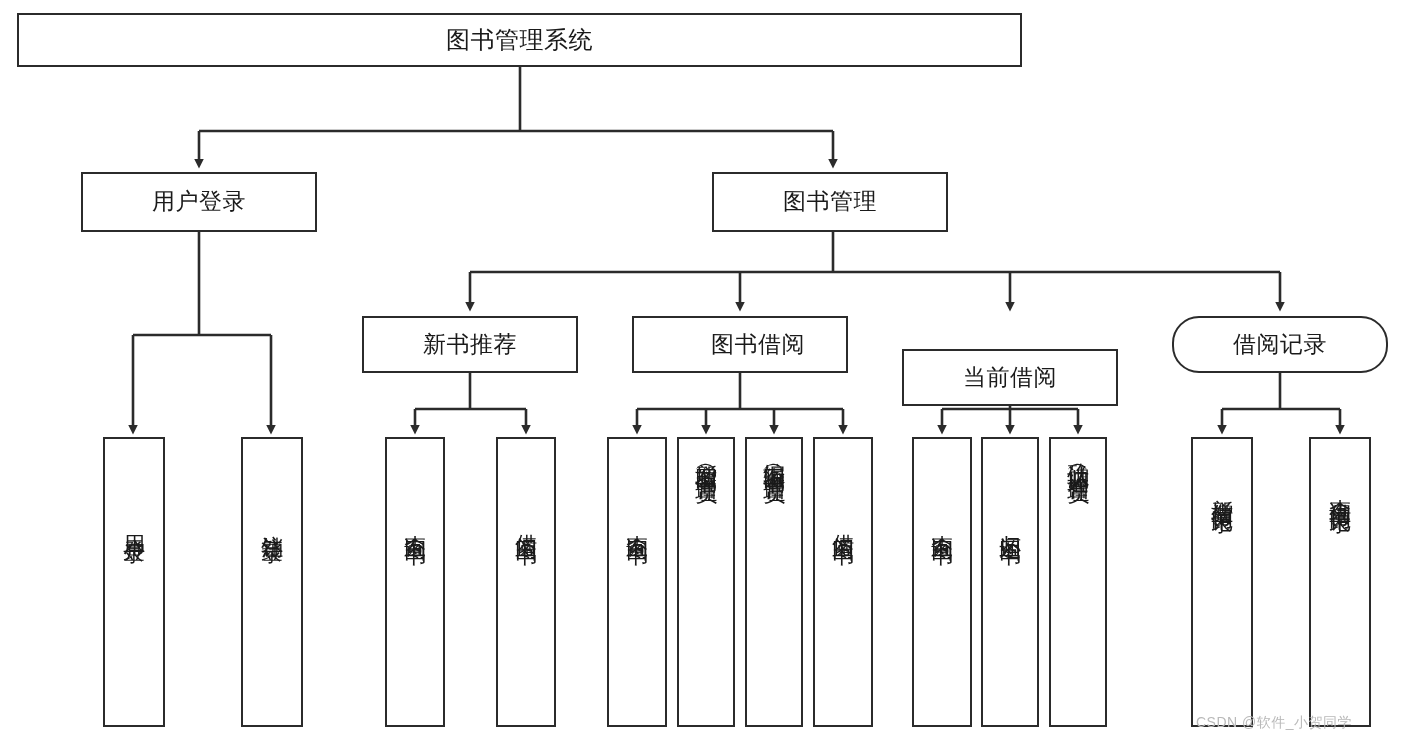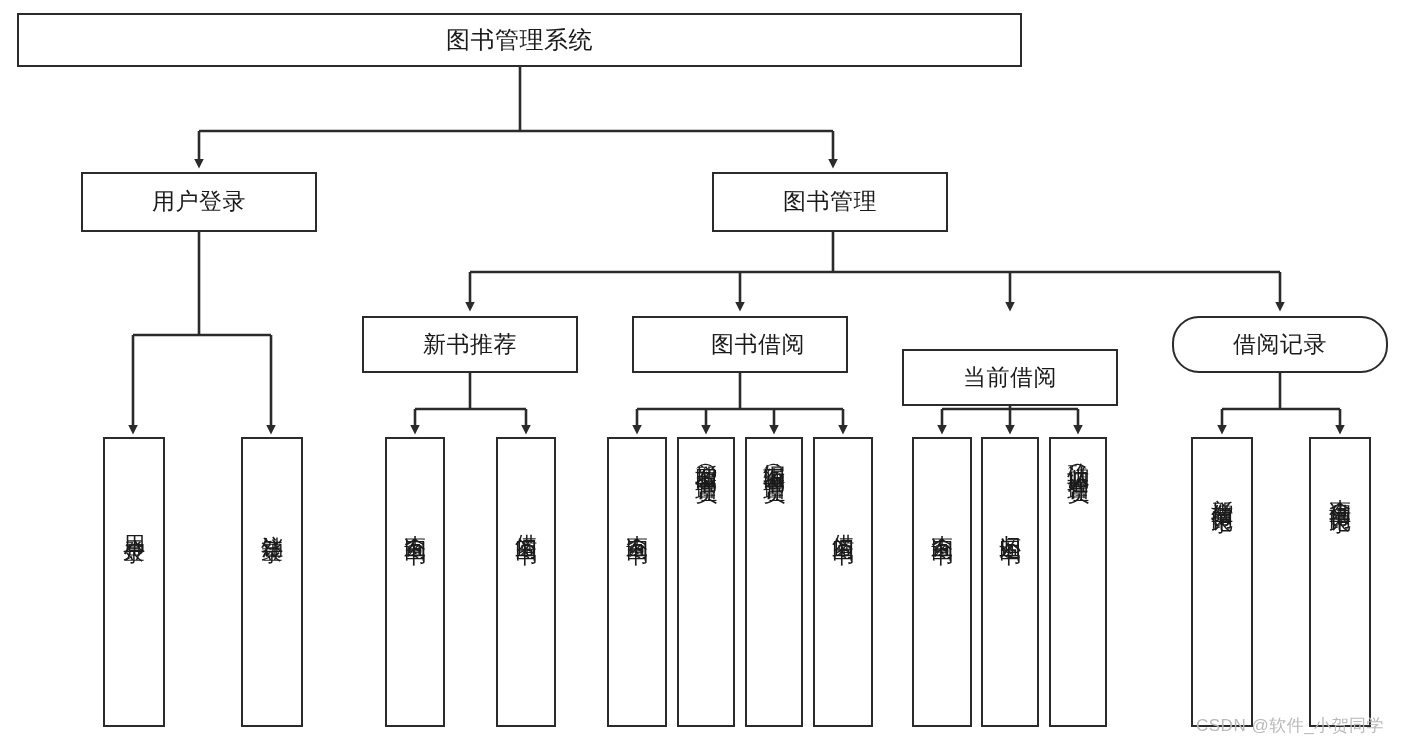--- a/index.html
+++ b/index.html
@@ -54,21 +54,21 @@
     font-size: 22px;
     letter-spacing: 3px;
     text-align: center;
   }
   .node.root .label { font-size: 24px; }
 
   .watermark {
     position: absolute;
     z-index: 6;
     color: #b9b9b9;
-    font-size: 17px;
+    font-size: 14px;
     letter-spacing: 0.5px;
     white-space: nowrap;
     pointer-events: none;
   }
 </style>
 </head>
 <body>
 
 <div id="canvas">
 

